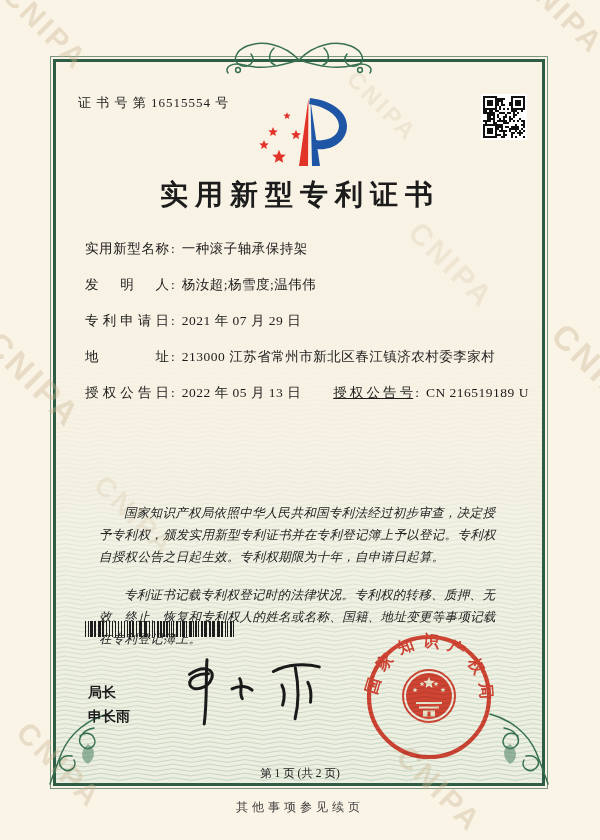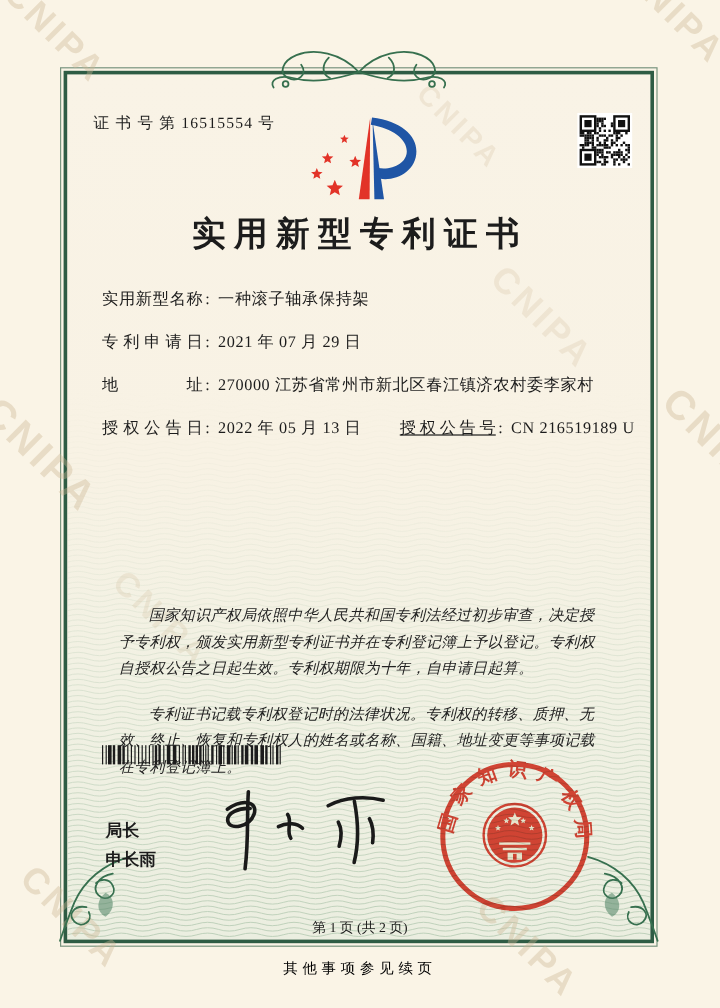--- a/index.html
+++ b/index.html
@@ -50,21 +50,21 @@
   .barcode div{background:#1c1c1c;height:100%;}
   .signer{position:absolute;left:88px;top:680px;z-index:3;
           font-family:"Liberation Sans","DejaVu Sans",sans-serif;font-size:14px;font-weight:600;line-height:24px;}
   .signature{position:absolute;left:178px;top:648px;z-index:3;}
   .signature path{fill:none;stroke:#1a1a1a;stroke-width:3;stroke-linecap:round;stroke-linejoin:round;}
   .seal{position:absolute;left:364px;top:632px;z-index:4;mix-blend-mode:multiply;opacity:.93;}
   .seal-date{position:absolute;left:366px;top:720px;width:130px;text-align:center;z-index:5;
              font-size:13px;font-weight:600;letter-spacing:.5px;color:#2b2b2b;}
   .page-num{position:absolute;left:0;top:766px;width:100%;text-align:center;font-size:11.5px;z-index:3;}
   .cont-note{position:absolute;left:0;top:799px;width:100%;text-align:center;
-             font-size:12px;letter-spacing:4px;z-index:3;color:#000000;}
+             font-size:12px;letter-spacing:4px;z-index:3;color:#404040;}
 </style>
 </head>
 <body>
 
 <div class="page">
 
   <span class="wm wm-a" style="left:-8px;top:10px">CNIPA</span>
   <span class="wm wm-a" style="left:508px;top:-6px">CNIPA</span>
   <span class="wm wm-a" style="left:-26px;top:360px;font-size:34px">CNIPA</span>
   <span class="wm wm-a" style="left:540px;top:352px;font-size:34px">CNIPA</span>
@@ -372,24 +372,27 @@
       </g>
   </svg>
 
   <div class="title">实用新型专利证书</div>
 
   <div class="fields">
     <div class="frow">
       <span class="flabel">实用新型名称</span><span class="fcolon">:</span><span class="fvalue">一种滚子轴承保持架</span>
     </div>
     <div class="frow">
+      <span class="flabel">发明人</span><span class="fcolon">:</span><span class="fvalue">杨汝超;杨雪度;温伟伟</span>
+    </div>
+    <div class="frow">
       <span class="flabel">专利申请日</span><span class="fcolon">:</span><span class="fvalue">2021 年 07 月 29 日</span>
     </div>
     <div class="frow">
-      <span class="flabel">地址</span><span class="fcolon">:</span><span class="fvalue">270000 江苏省常州市新北区春江镇济农村委李家村</span>
+      <span class="flabel">地址</span><span class="fcolon">:</span><span class="fvalue">213000 江苏省常州市新北区春江镇济农村委李家村</span>
     </div>
     <div class="frow">
       <span class="flabel">授权公告日</span><span class="fcolon">:</span><span class="fvalue">2022 年 05 月 13 日</span><span class="grant-pair2"><span class="flabel2">授权公告号</span><span class="fcolon">:</span><span class="fvalue">CN 216519189 U</span></span>
     </div>
   </div>
 
   <div class="legal">
     <p>国家知识产权局依照中华人民共和国专利法经过初步审查，决定授予专利权，颁发实用新型专利证书并在专利登记簿上予以登记。专利权自授权公告之日起生效。专利权期限为十年，自申请日起算。</p>
     <p>专利证书记载专利权登记时的法律状况。专利权的转移、质押、无效、终止、恢复和专利权人的姓名或名称、国籍、地址变更等事项记载在专利登记簿上。</p>
   </div>

